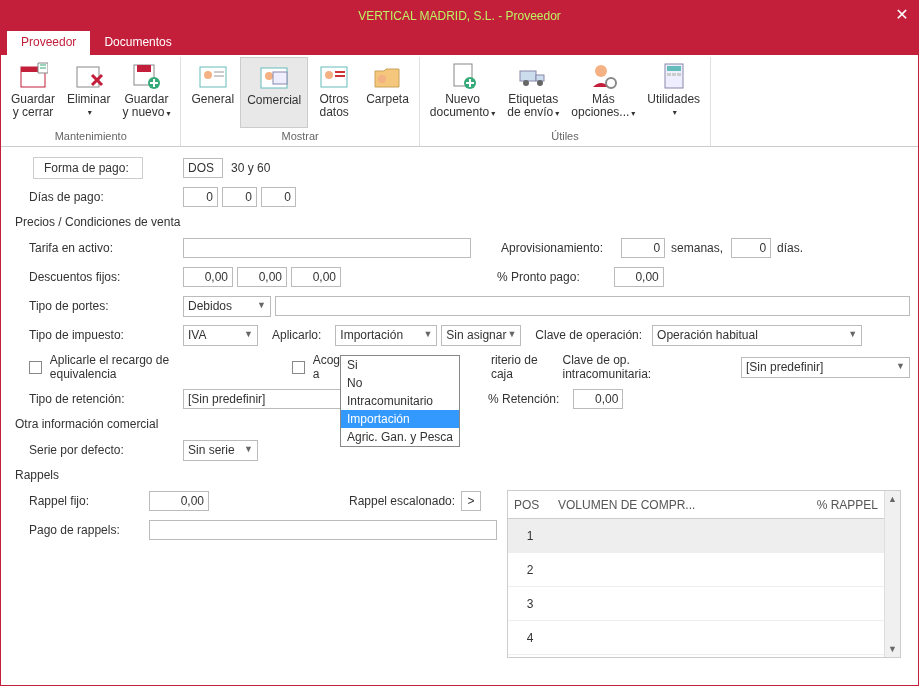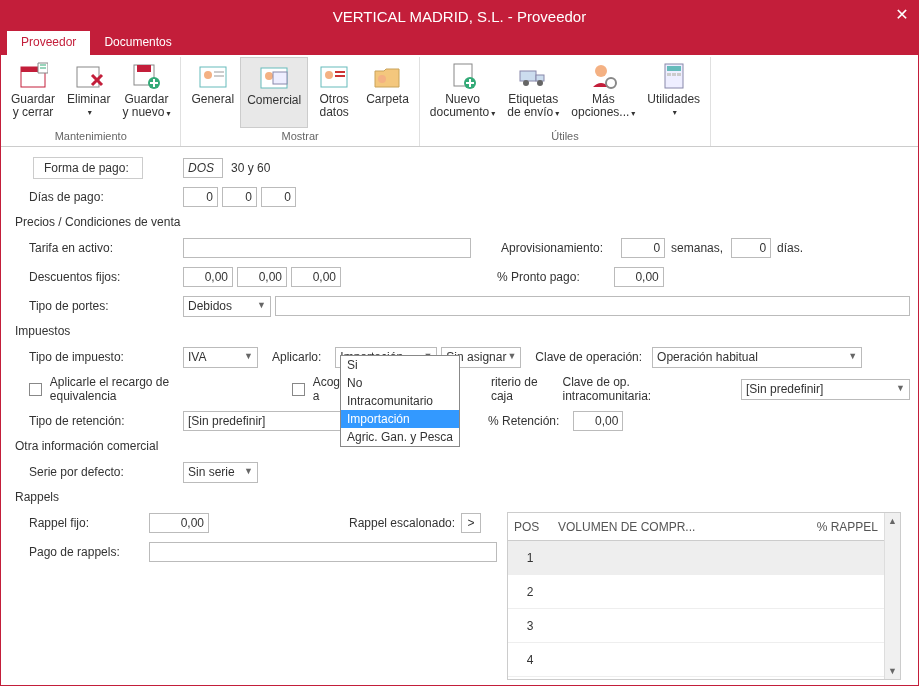--- a/index.html
+++ b/index.html
@@ -1,18 +1,18 @@
 <!DOCTYPE html>
 <html><head>
 <meta charset="utf-8">
 <style>
 *{box-sizing:border-box;margin:0;padding:0;font-family:"Segoe UI",Tahoma,sans-serif;font-size:12px;color:#333}
 body{background:#fff;width:919px;height:686px;border:1px solid #c31e3a;overflow:hidden;position:relative}
 .titlebar{background:#c31e3a;height:30px;display:flex;align-items:center;justify-content:center;position:relative}
-.titlebar span{color:#ffffff;font-size:15px}
+.titlebar span{color:#bef264;font-size:12px}
 .close-btn{position:absolute;right:6px;top:4px;color:#fff;font-size:16px;cursor:pointer;width:20px;text-align:center}
 .tabstrip{background:#c31e3a;height:24px;display:flex;padding-left:6px}
 .tab{padding:4px 14px;color:#fff;cursor:pointer;font-size:12px}
 .tab.active{background:#fff;color:#c31e3a}
 .ribbon{background:#fff;height:92px;border-bottom:1px solid #ccc;display:flex;padding:2px 0 0 0}
 .ribbon-group{display:flex;flex-direction:column;align-items:center;border-right:1px solid #e0e0e0;padding:0 4px}
 .ribbon-items{display:flex;flex:1}
 .ribbon-btn{display:flex;flex-direction:column;align-items:center;justify-content:flex-start;padding:4px 6px;min-width:52px;cursor:pointer;text-align:center;font-size:11px;line-height:13px;position:relative}
 .ribbon-btn.active{background:#e8e8e8;border:1px solid #ccc}
 .ribbon-btn svg{margin-bottom:2px}
@@ -178,21 +178,21 @@
     </div>
     <div class="ribbon-group-label">Útiles</div>
   </div>
 </div>
 
 <div class="content">
 
   <div class="row">
     <div style="border:1px solid #ccc;padding:3px 10px;margin-left:24px;width:110px">Forma de pago:</div>
     <div style="width:40px"></div>
-    <input type="text" style="width: 40px; font-style: italic;" value="DOS">
+    <input type="text" style="width: 40px;" value="DOS">
     <span style="margin-left:8px">30 y 60</span>
   </div>
 
   <div class="row">
     <div class="label">Días de pago:</div>
     <div style="width:44px"></div>
     <input type="text" class="ra" style="width: 35px;" value="0">
     <input type="text" class="ra" style="width: 35px; margin-left: 4px;" value="0">
     <input type="text" class="ra" style="width: 35px; margin-left: 4px;" value="0">
   </div>
@@ -225,21 +225,20 @@
   <div class="row">
     <div class="label">Tipo de portes:</div>
     <div style="width:44px"></div>
     <div class="select" style="width:88px">
         <span>Debidos</span>
         <span class="arrow">▼</span>
       </div>
     <input type="text" style="width: 635px; margin-left: 4px;">
   </div>
 
-  <div class="section-label">Impuestos</div>
 
   <div class="row">
     <div class="label">Tipo de impuesto:</div>
     <div style="width:44px"></div>
     <div class="select" style="width:75px">
         <span>IVA</span>
         <span class="arrow">▼</span>
       </div>
     <span style="margin-left:14px">Aplicarlo:</span>
     <div class="select" style="width:102px;margin-left:14px">

